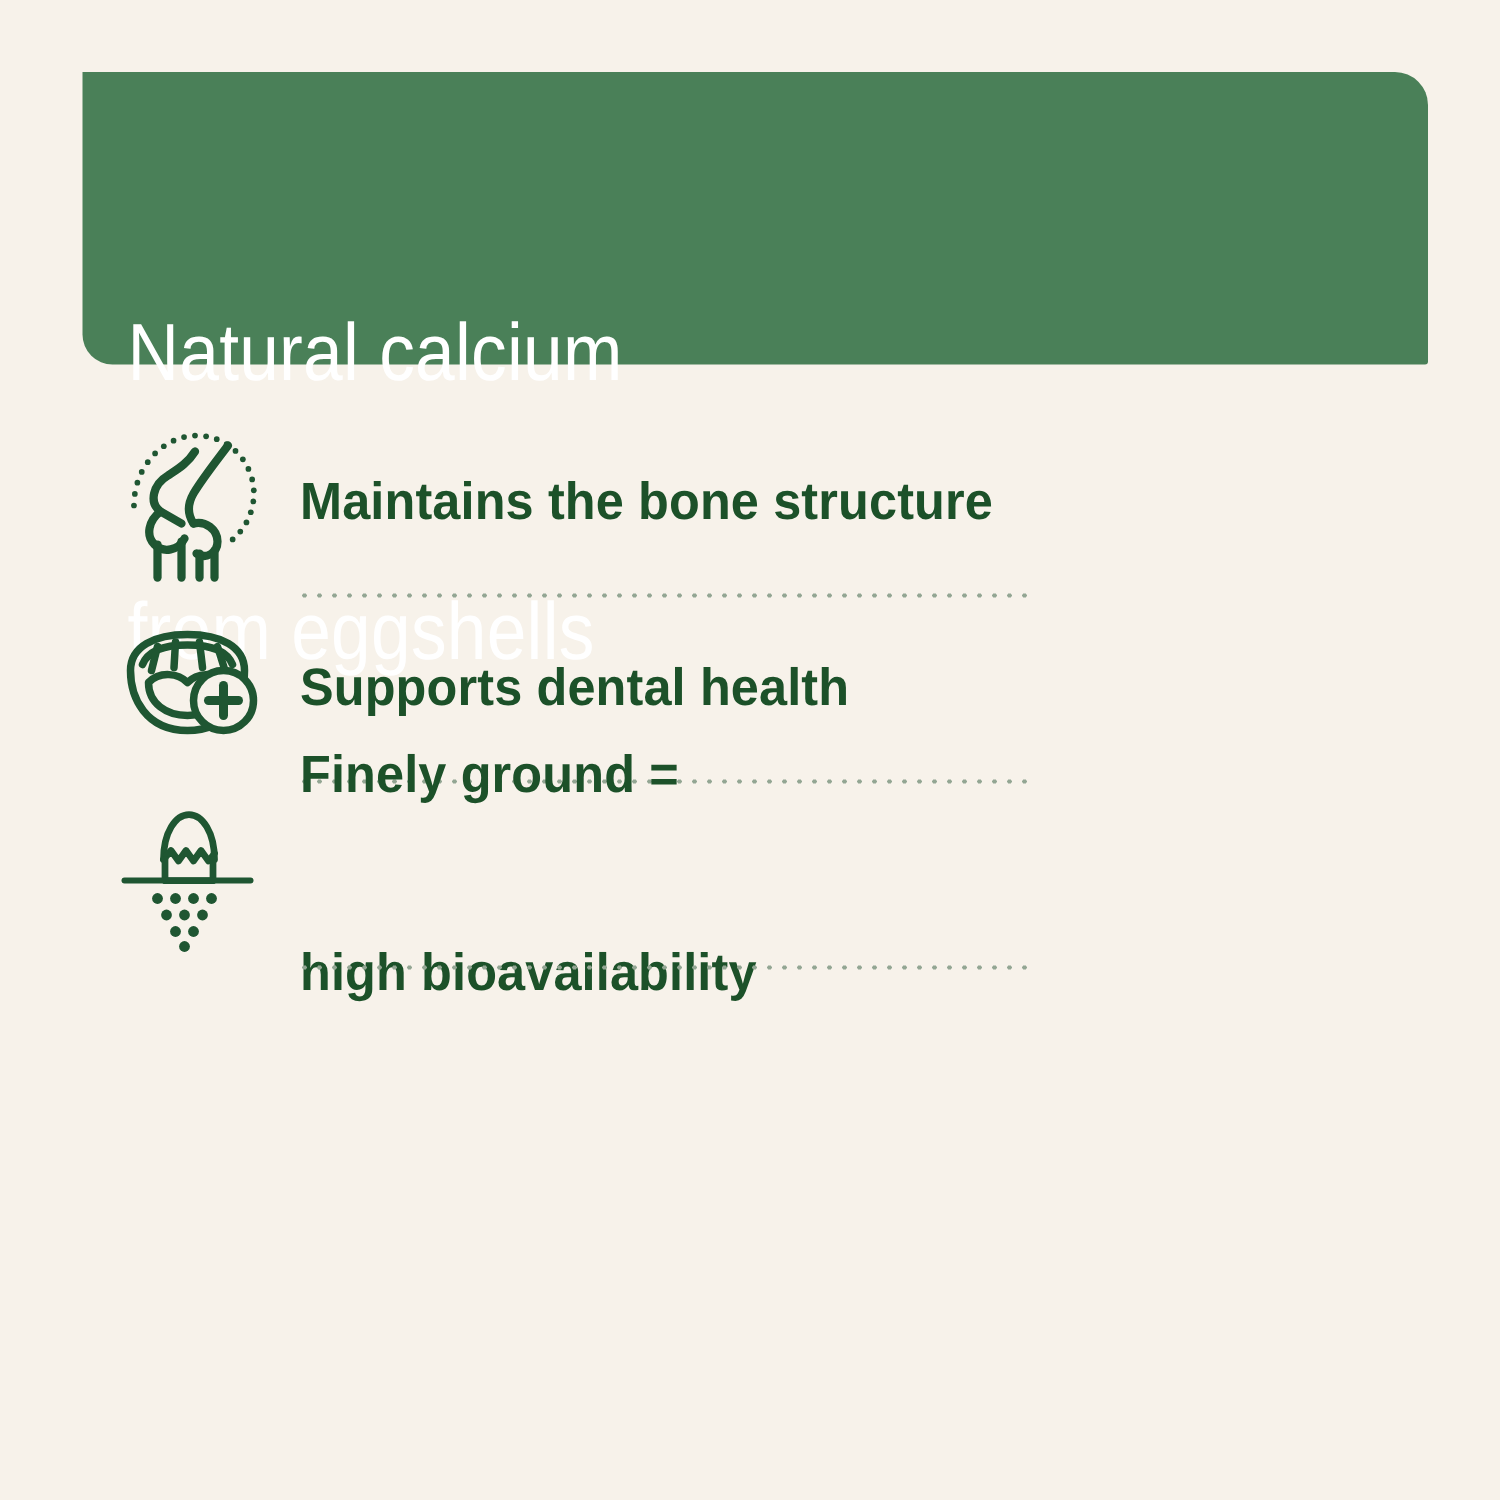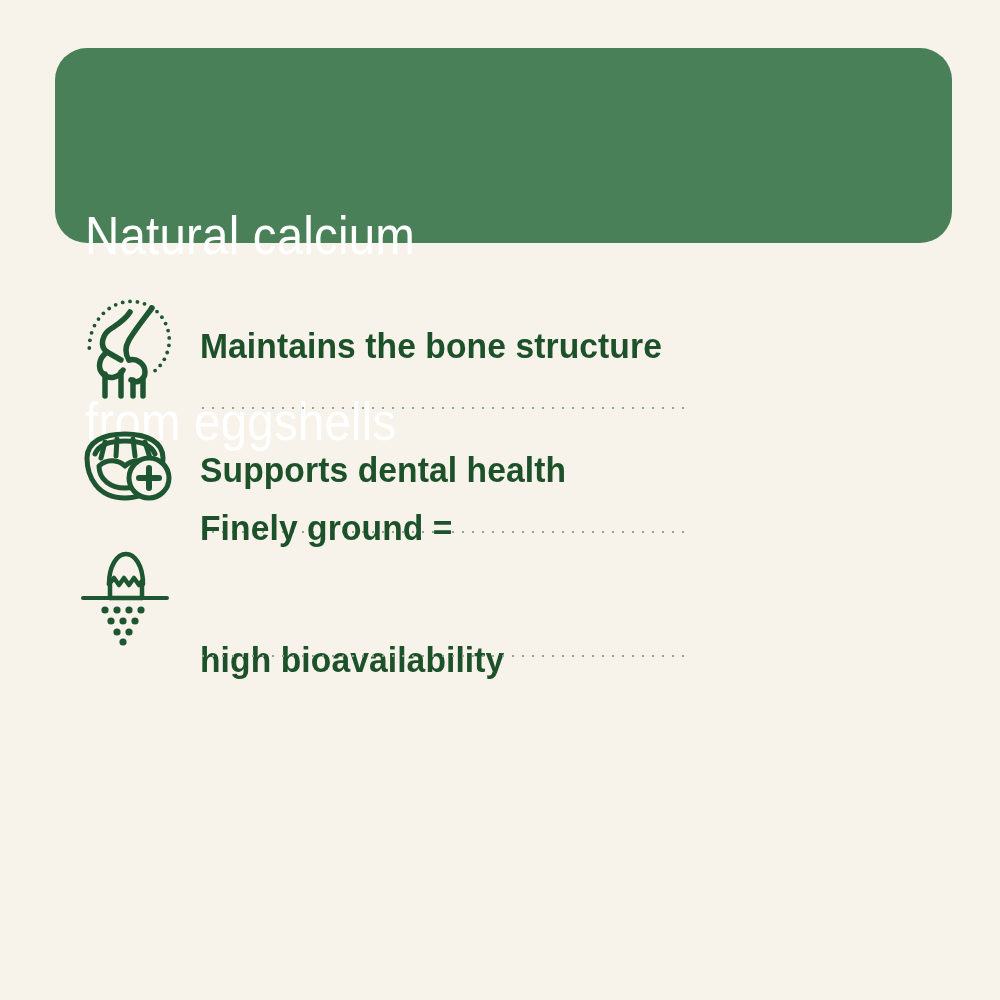--- a/index.html
+++ b/index.html
@@ -29,21 +29,20 @@
     left: 55px;
     top: 48px;
     width: 897px;
     height: 195px;
     background: #4a8058;
     border-top-left-radius: 0px;
     border-top-right-radius: 22px;
     border-bottom-right-radius: 2px;
     border-bottom-left-radius: 20px;
     box-sizing: border-box;
-    border-radius: 32px;
   }
   .banner-text {
     position: absolute;
     left: 30px;
     top: 32px;
     color: #ffffff;
     font-family: "Liberation Sans Narrow", "Liberation Sans", sans-serif;
     font-weight: 400;
     font-size: 54px;
     line-height: 62px;
@@ -53,21 +52,21 @@
     white-space: pre;
   }
   .banner-line {
     display: block;
   }
 
   
   .features {
     position: absolute;
     left: 0;
-    top: 286px;
+    top: 275px;
     width: 1000px;
   }
 
   .feature-row {
     position: relative;
     display: flex;
     align-items: center;
     height: 120px;
   }
   .feature-icon {

